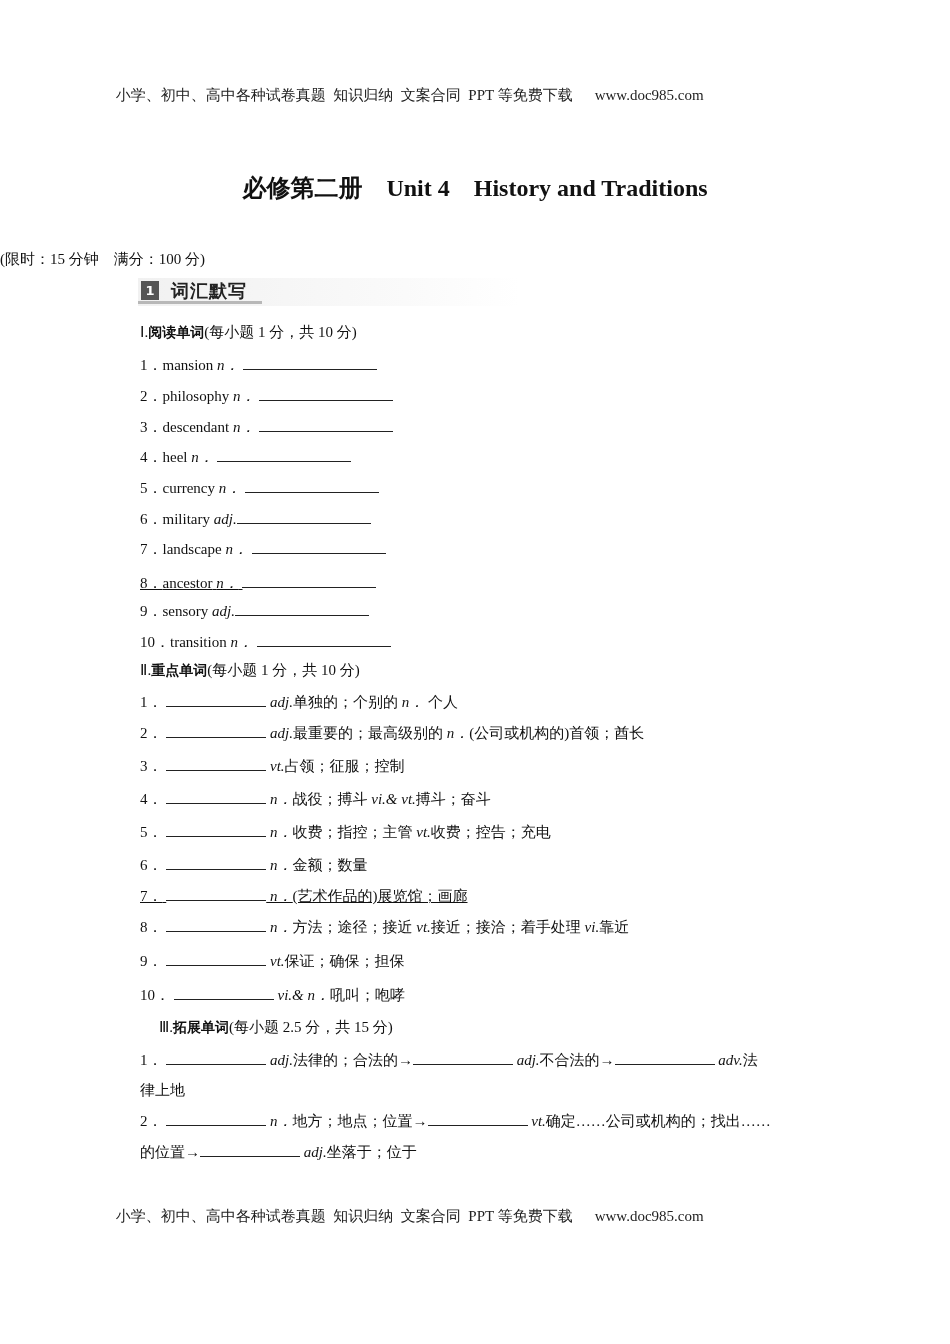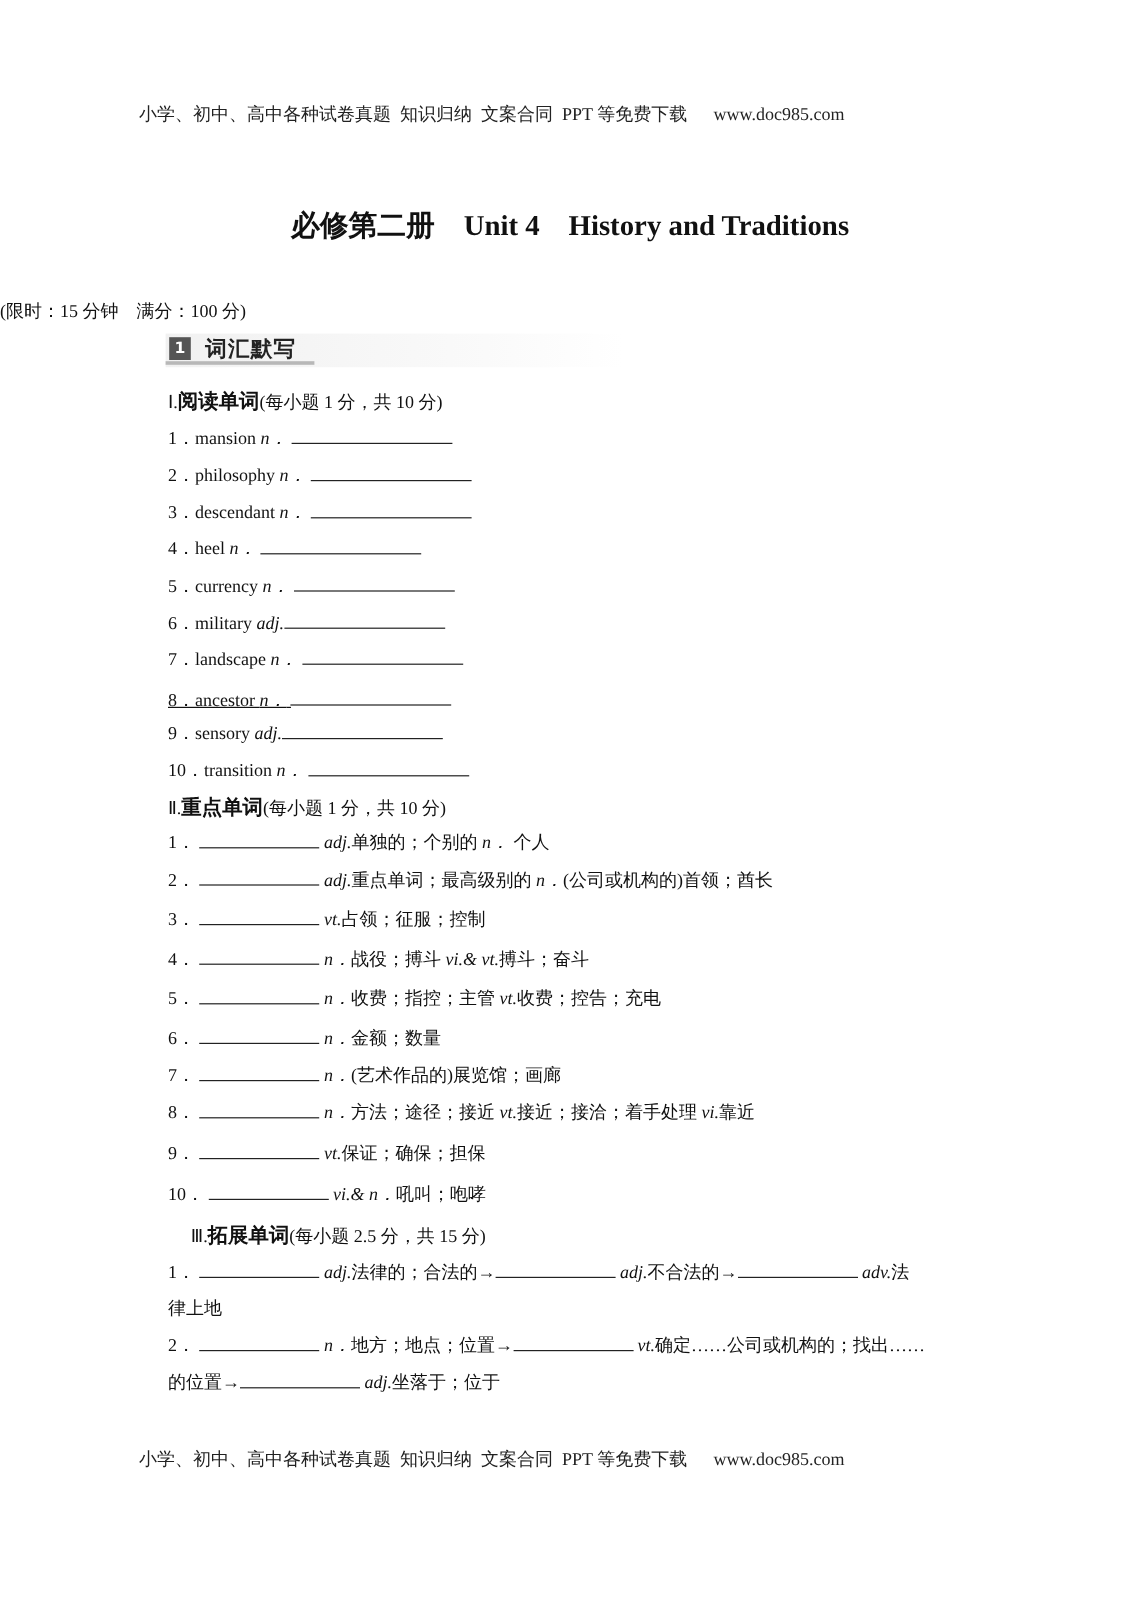--- a/index.html
+++ b/index.html
@@ -34,21 +34,21 @@
     position: absolute; left: 33px; top: 1px; font-family: "DejaVu Sans", sans-serif;
     font-size: 18px; font-weight: bold; color: #222; letter-spacing: 1px;
   }
   .section-underline {
     position: absolute; left: 0; top: 23px; width: 124px; height: 3px; background: #b8b8b8;
   }
 
   .content { position: absolute; left: 140px; top: 0; width: 680px; font-size: 15px; }
   .line { position: absolute; left: 0; white-space: nowrap; }
   .part-head .num-roman { font-family: "Liberation Serif", serif; }
-  .part-head .bold { font-weight: bold; font-family: Liberation Sans, sans-serif; font-size: 17px; }
+  .part-head .bold { font-weight: bold; font-family: Liberation Sans, sans-serif; font-size: 14px; }
   .blank { display: inline-block; border-bottom: 1px solid #222; height: 14px; vertical-align: baseline; }
   .i { font-style: italic; }
   .wrap-line { position: absolute; left: 0; white-space: nowrap; }
 </style>
 </head>
 <body>
 
 <div class="page-header">
   <span>小学、初中、高中各种试卷真题  知识归纳  文案合同  PPT 等免费下载</span><span class="url">www.doc985.com</span>
 </div>
@@ -100,35 +100,35 @@
   </div>
 
   <div class="line part-head" style="top:661px;">
     <span class="num-roman">Ⅱ.</span><span class="bold">重点单词</span><span>(每小题 1 分，共 10 分)</span>
   </div>
 
   <div class="line" style="top:692px;">
     <span>1．</span> <span class="blank" style="width:100px"></span> <span class="i">adj.</span><span>单独的；个别的 </span><span class="i">n．</span> <span>个人</span>
   </div>
   <div class="line" style="top:723px;">
-    <span>2．</span> <span class="blank" style="width:100px"></span> <span class="i">adj.</span><span>重点单词；最高级别的 </span><span class="i">n．</span><span>(公司或机构的)首领；酋长</span>
+    <span>2．</span> <span class="blank" style="width:100px"></span> <span class="i">adj.</span><span>最重要的；最高级别的 </span><span class="i">n．</span><span>(公司或机构的)首领；酋长</span>
   </div>
   <div class="line" style="top:756px;">
     <span>3．</span> <span class="blank" style="width:100px"></span> <span class="i">vt.</span><span>占领；征服；控制</span>
   </div>
   <div class="line" style="top:789px;">
     <span>4．</span> <span class="blank" style="width:100px"></span> <span class="i">n．</span><span>战役；搏斗 </span><span class="i">vi.&amp; vt.</span><span>搏斗；奋斗</span>
   </div>
   <div class="line" style="top:822px;">
     <span>5．</span> <span class="blank" style="width:100px"></span> <span class="i">n．</span><span>收费；指控；主管 </span><span class="i">vt.</span><span>收费；控告；充电</span>
   </div>
   <div class="line" style="top:855px;">
     <span>6．</span> <span class="blank" style="width:100px"></span> <span class="i">n．</span><span>金额；数量</span>
   </div>
-  <div class="line" style="top:886px;">
+  <div class="line" style="top:886px;text-decoration:underline;">
     <span>7．</span> <span class="blank" style="width:100px"></span> <span class="i">n．</span><span>(艺术作品的)展览馆；画廊</span>
   </div>
   <div class="line" style="top:917px;">
     <span>8．</span> <span class="blank" style="width:100px"></span> <span class="i">n．</span><span>方法；途径；接近 </span><span class="i">vt.</span><span>接近；接洽；着手处理 </span><span class="i">vi.</span><span>靠近</span>
   </div>
   <div class="line" style="top:951px;">
     <span>9．</span> <span class="blank" style="width:100px"></span> <span class="i">vt.</span><span>保证；确保；担保</span>
   </div>
   <div class="line" style="top:985px;">
     <span>10．</span> <span class="blank" style="width:100px"></span> <span class="i">vi.&amp; n．</span><span>吼叫；咆哮</span>

